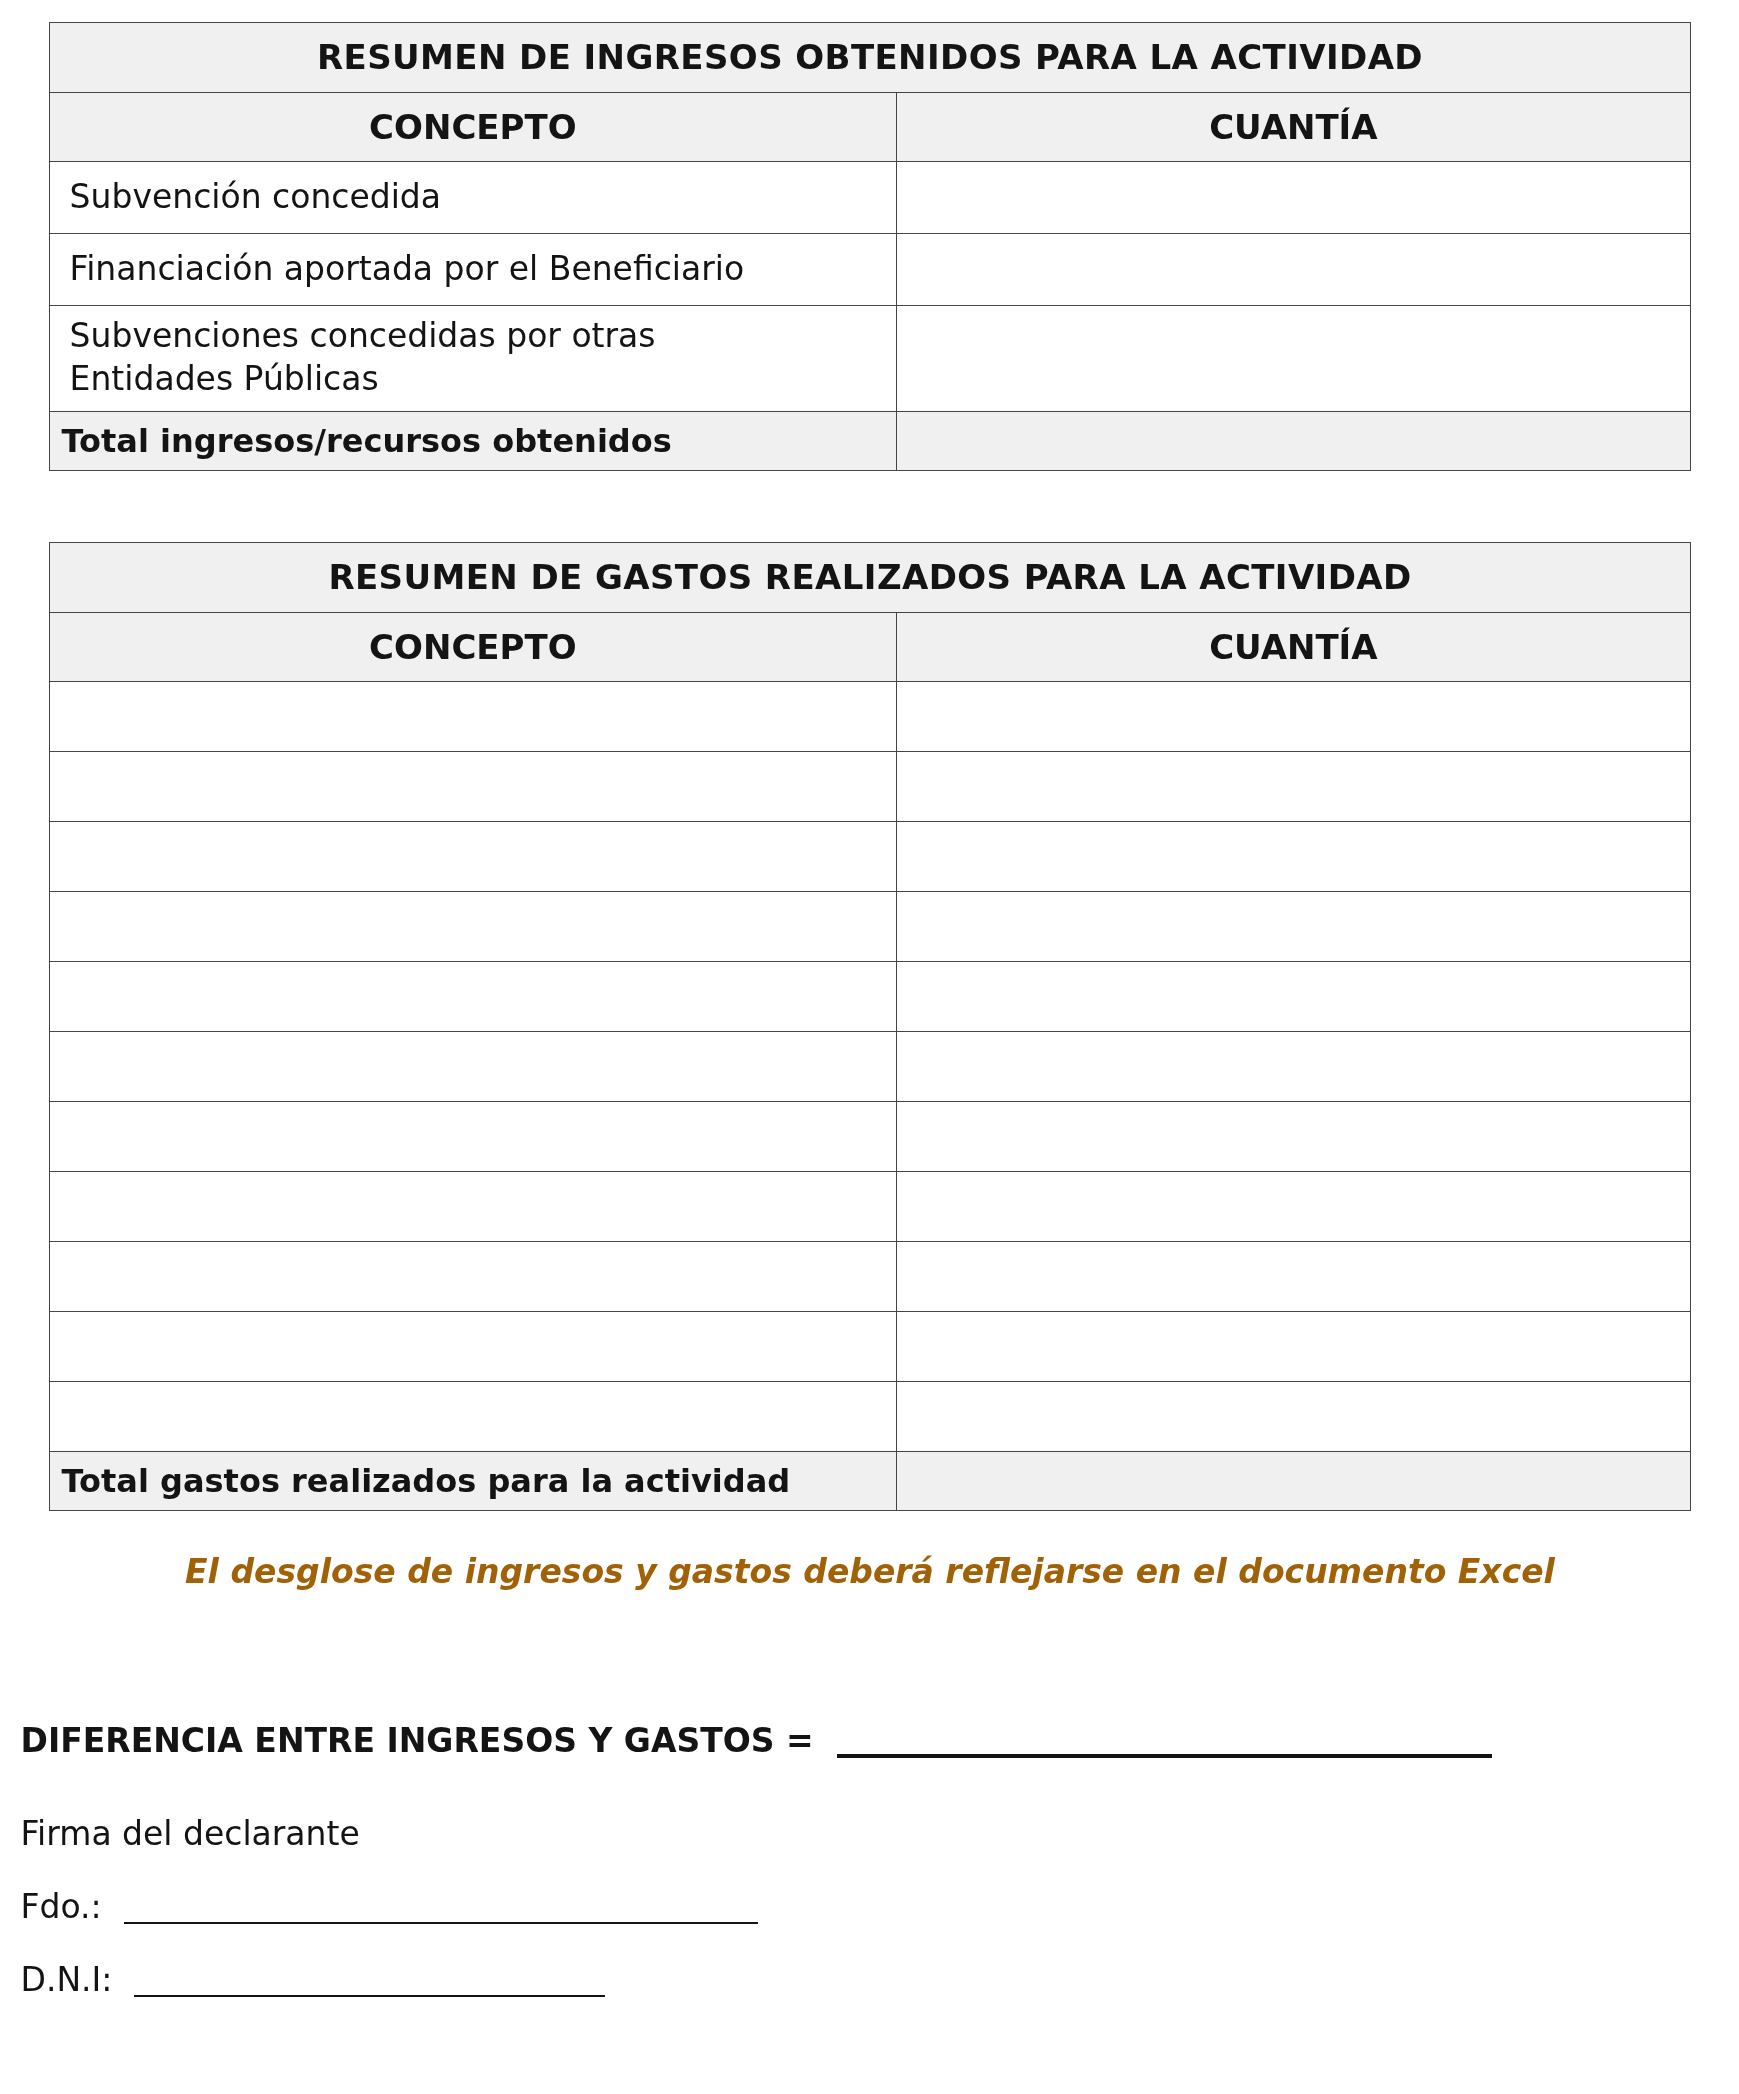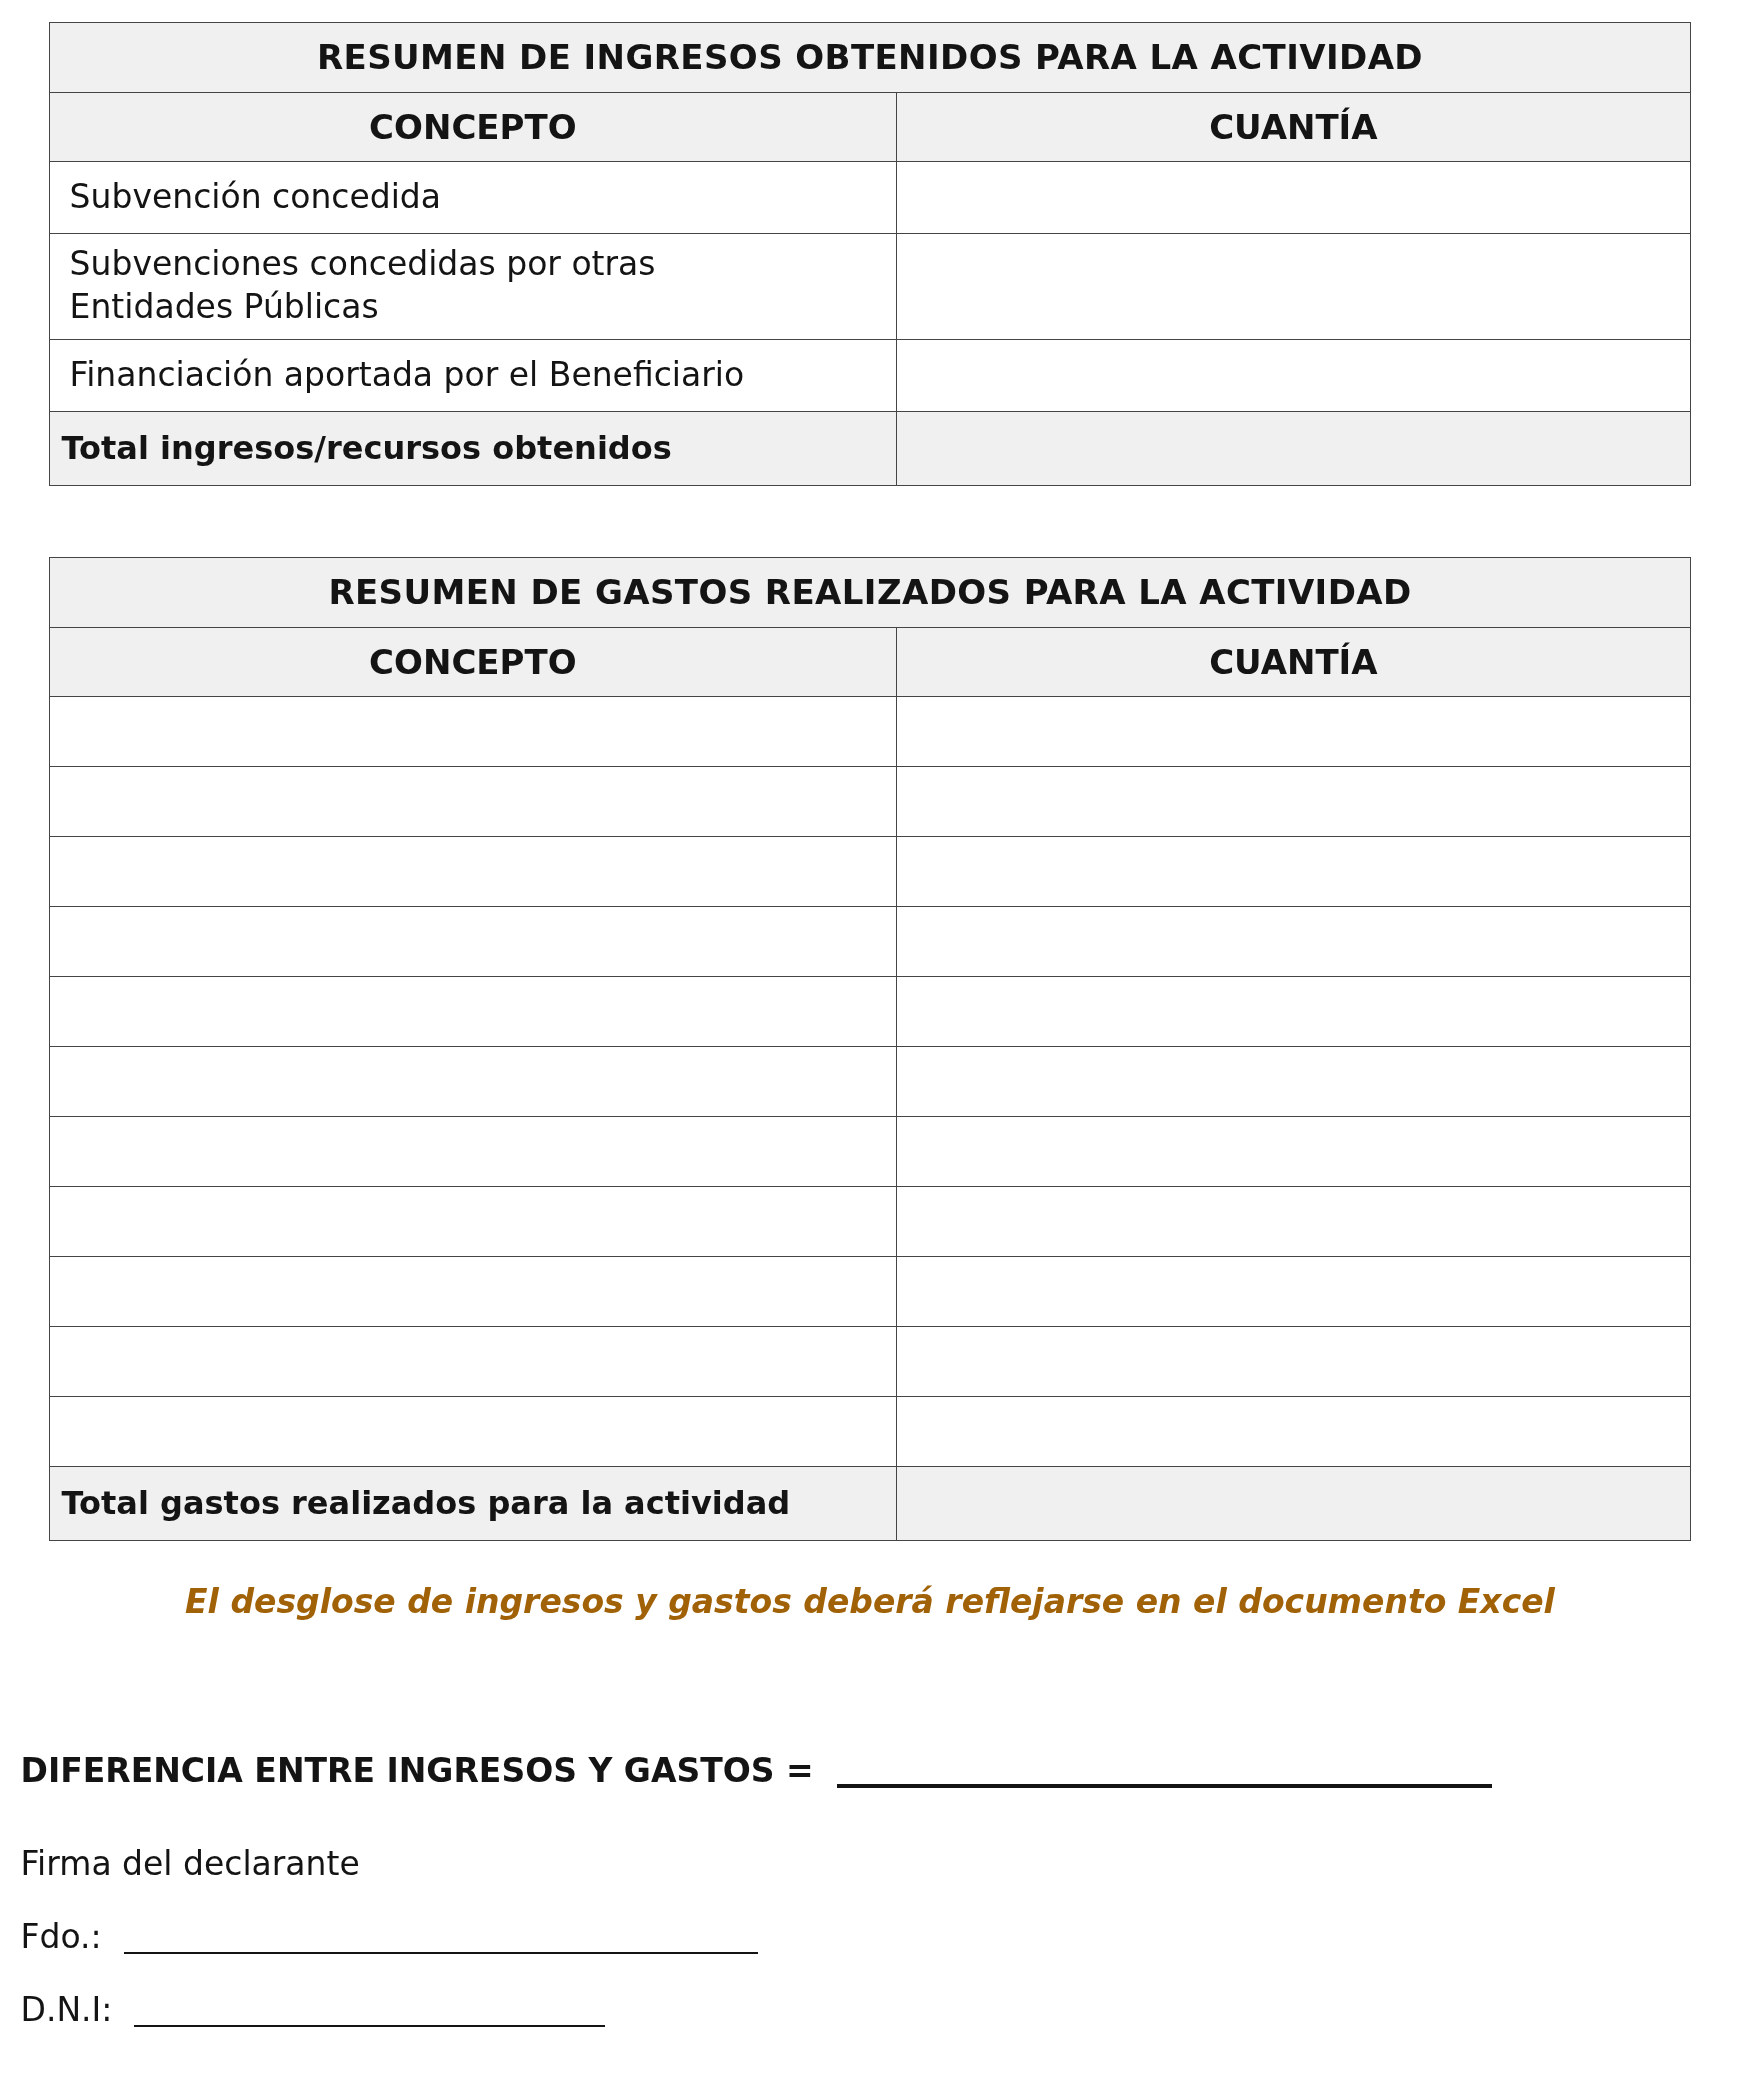--- a/index.html
+++ b/index.html
@@ -61,21 +61,21 @@
     text-align: left;
     padding-left: 19.6px;
     padding-right: 11.5px;
     line-height: 1.3;
   }
   .wrap-limit {
     display: inline-block;
     max-width: 687px;
   }
   .total-row td {
-    height: 74px;
+    height: 59px;
     background: #f0f0f0;
     font-size: 32px;
     font-weight: bold;
     vertical-align: middle;
   }
   .total-row .total-label {
     text-align: left;
     padding-left: 11.5px;
     white-space: nowrap;
   }
@@ -151,28 +151,28 @@
         <tr class="header-row">
           <th>CONCEPTO</th>
           <th>CUANTÍA</th>
         </tr>
       </thead>
       <tbody>
         <tr class="body-row">
           <td class="concept-cell">Subvención concedida</td>
           <td class="amount-cell"></td>
         </tr>
+        <tr class="body-row">
+          <td class="concept-cell">Financiación aportada por el Beneficiario</td>
+          <td class="amount-cell"></td>
+        </tr>
         <tr class="body-row tall">
           <td class="concept-cell">
             <span class="wrap-limit">Subvenciones concedidas por otras Entidades Públicas</span>
           </td>
-          <td class="amount-cell"></td>
-        </tr>
-        <tr class="body-row">
-          <td class="concept-cell">Financiación aportada por el Beneficiario</td>
           <td class="amount-cell"></td>
         </tr>
         <tr class="total-row">
           <td class="total-label">Total ingresos/recursos obtenidos</td>
           <td class="amount-cell"></td>
         </tr>
       </tbody>
     </table>
 
     <div class="table-gap"></div>

